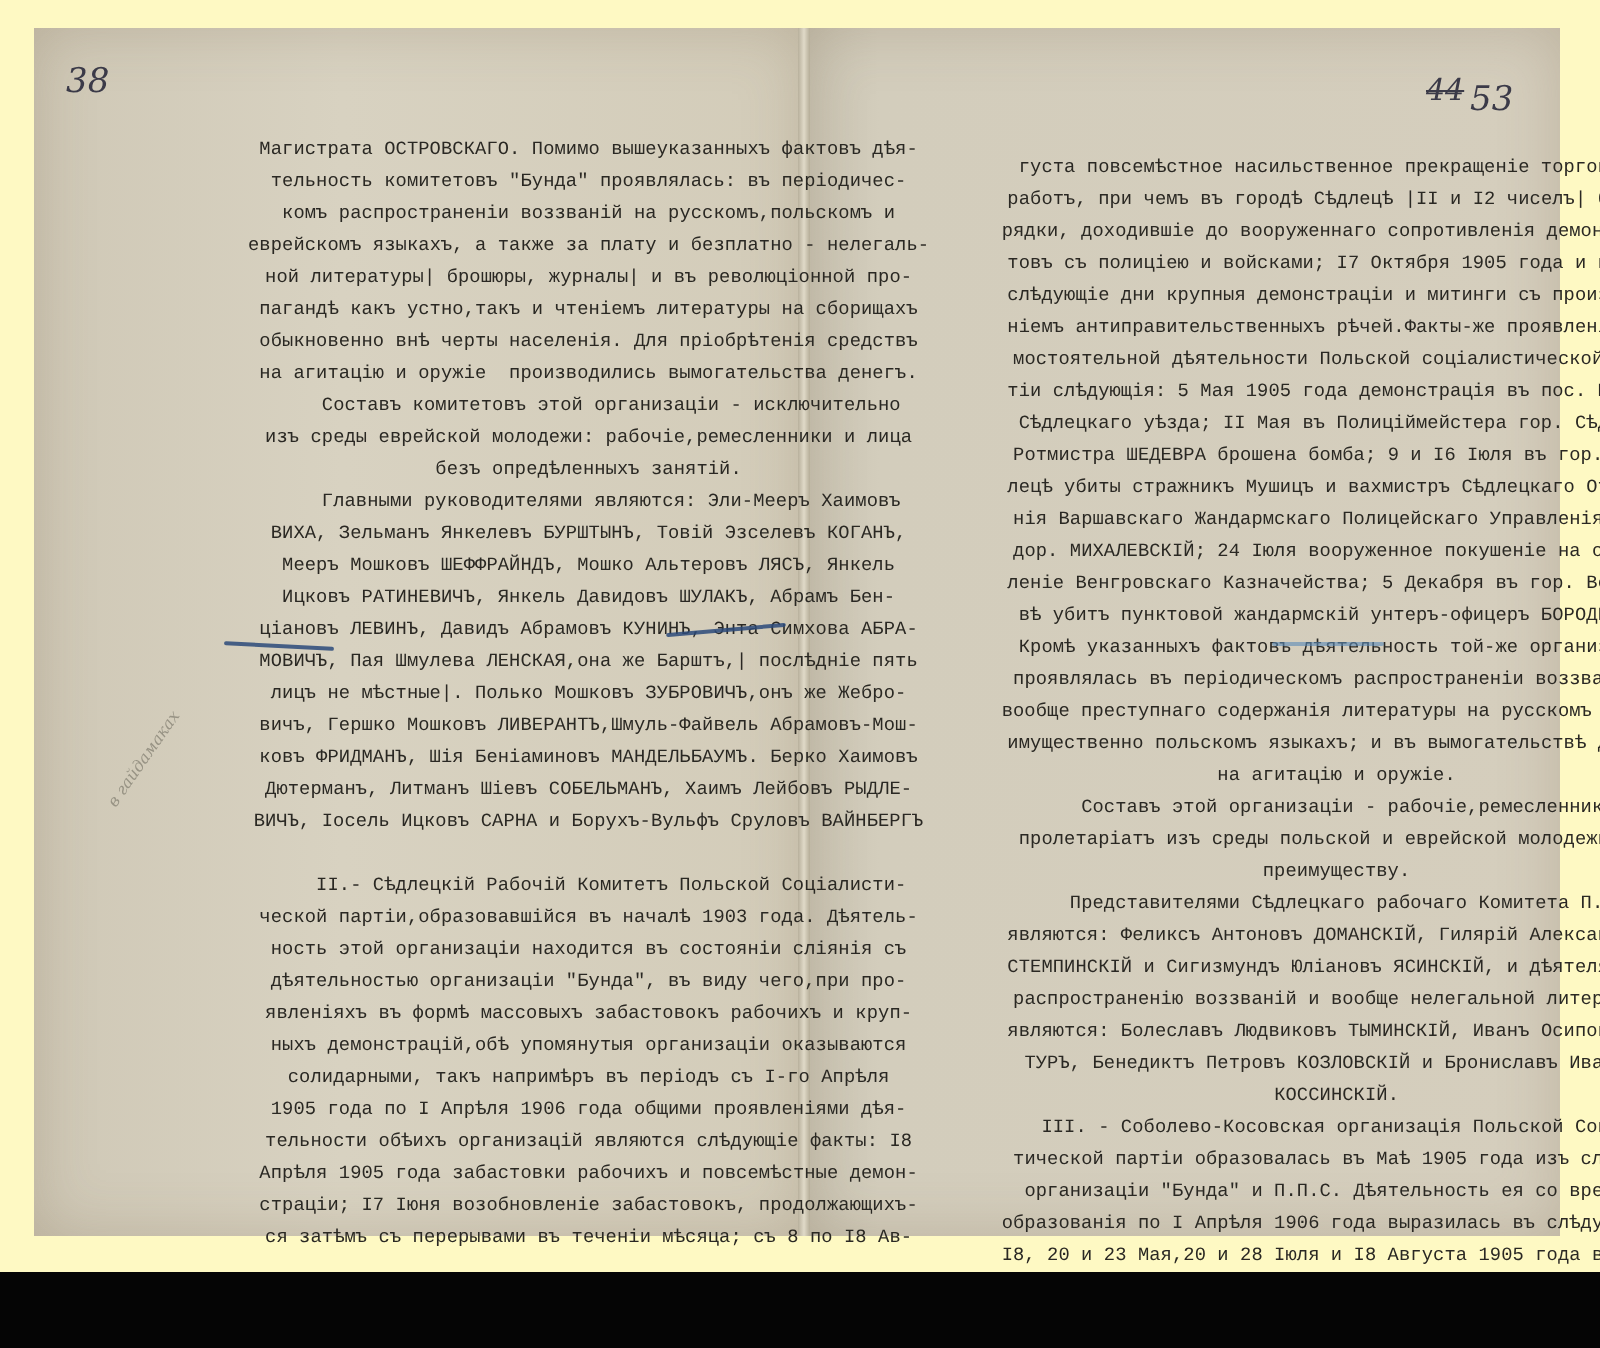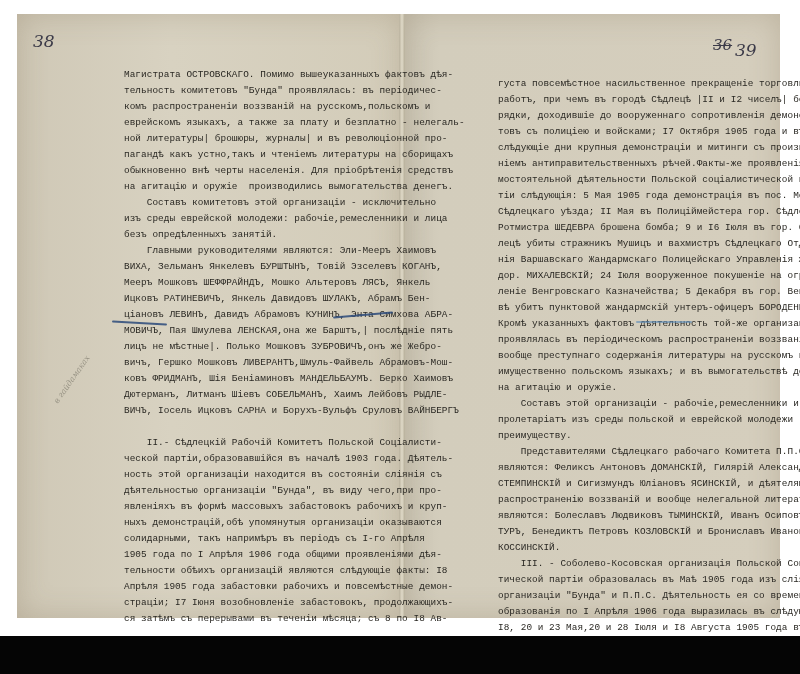--- a/index.html
+++ b/index.html
@@ -1,21 +1,21 @@
 <!DOCTYPE html>
 <html><head>
 <meta charset="utf-8">
 <style>
   html, body { margin: 0; padding: 0; }
   body {
     width: 800px; height: 674px; background: #0a0a0a; position: relative; overflow: hidden;
     font-family: "Liberation Mono", "DejaVu Sans Mono", monospace;
   }
   .scan {
-    position: absolute; left: 0; top: 0; width: 800px; height: 636px; background: #ffffff;
+    position: absolute; left: 0; top: 0; width: 800px; height: 636px; background: #fef9c3; text-align: center;
   }
   .page {
     position: absolute; top: 14px; height: 604px;
     background: #d6cfbd;
     box-shadow: inset 0 0 30px rgba(120,100,70,0.25);
   }
   .page.left { left: 17px; width: 385px; background: linear-gradient(90deg,#cfc8b6 0%,#d8d2c1 40%,#d3ccb9 100%); }
   .page.right { left: 402px; width: 378px; background: linear-gradient(90deg,#c9c3b2 0%,#d3cdbc 10%,#d5cebd 100%); }
   .gutter {
     position: absolute; left: 399px; top: 14px; width: 6px; height: 604px;
@@ -48,22 +48,22 @@
 </style>
 </head>
 <body>
 
 <div class="scan">
   <div class="page left"></div>
   <div class="page right"></div>
   <div class="gutter"></div>
 
   <span class="folio left">38</span>
-  <span class="folio-struck">36</span>
-  <span class="folio right">39</span>
+  <span class="folio-struck">44</span>
+  <span class="folio right">53</span>
 
   <span class="margin-note">в гайдамаках</span>
 
   <div class="text-block left" id="left-text"><span class="line">Магистрата ОСТРОВСКАГО. Помимо вышеуказанныхъ фактовъ дѣя-</span><span class="line">тельность комитетовъ "Бунда" проявлялась: въ періодичес-</span><span class="line">комъ распространеніи воззваній на русскомъ,польскомъ и</span><span class="line">еврейскомъ языкахъ, а также за плату и безплатно - нелегаль-</span><span class="line">ной литературы| брошюры, журналы| и въ революціонной про-</span><span class="line">пагандѣ какъ устно,такъ и чтеніемъ литературы на сборищахъ</span><span class="line">обыкновенно внѣ черты населенія. Для пріобрѣтенія средствъ</span><span class="line">на агитацію и оружіе  производились вымогательства денегъ.</span><span class="line">    Составъ комитетовъ этой организаціи - исключительно</span><span class="line">изъ среды еврейской молодежи: рабочіе,ремесленники и лица</span><span class="line">безъ опредѣленныхъ занятій.</span><span class="line">    Главными руководителями являются: Эли-Мееръ Хаимовъ</span><span class="line">ВИХА, Зельманъ Янкелевъ БУРШТЫНЪ, Товій Эзселевъ КОГАНЪ,</span><span class="line">Мееръ Мошковъ ШЕФФРАЙНДЪ, Мошко Альтеровъ ЛЯСЪ, Янкель</span><span class="line">Ицковъ РАТИНЕВИЧЪ, Янкель Давидовъ ШУЛАКЪ, Абрамъ Бен-</span><span class="line">ціановъ ЛЕВИНЪ, Давидъ Абрамовъ КУНИНЪ, Энта Симхова АБРА-</span><span class="line">МОВИЧЪ, Пая Шмулева ЛЕНСКАЯ,она же Барштъ,| послѣдніе пять</span><span class="line">лицъ не мѣстные|. Полько Мошковъ ЗУБРОВИЧЪ,онъ же Жебро-</span><span class="line">вичъ, Гершко Мошковъ ЛИВЕРАНТЪ,Шмуль-Файвель Абрамовъ-Мош-</span><span class="line">ковъ ФРИДМАНЪ, Шія Беніаминовъ МАНДЕЛЬБАУМЪ. Берко Хаимовъ</span><span class="line">Дютерманъ, Литманъ Шіевъ СОБЕЛЬМАНЪ, Хаимъ Лейбовъ РЫДЛЕ-</span><span class="line">ВИЧЪ, Іосель Ицковъ САРНА и Борухъ-Вульфъ Сруловъ ВАЙНБЕРГЪ</span><span class="line"></span><span class="line">    II.- Сѣдлецкій Рабочій Комитетъ Польской Соціалисти-</span><span class="line">ческой партіи,образовавшійся въ началѣ 1903 года. Дѣятель-</span><span class="line">ность этой организаціи находится въ состояніи сліянія съ</span><span class="line">дѣятельностью организаціи "Бунда", въ виду чего,при про-</span><span class="line">явленіяхъ въ формѣ массовыхъ забастовокъ рабочихъ и круп-</span><span class="line">ныхъ демонстрацій,обѣ упомянутыя организаціи оказываются</span><span class="line">солидарными, такъ напримѣръ въ періодъ съ I-го Апрѣля</span><span class="line">1905 года по I Апрѣля 1906 года общими проявленіями дѣя-</span><span class="line">тельности обѣихъ организацій являются слѣдующіе факты: I8</span><span class="line">Апрѣля 1905 года забастовки рабочихъ и повсемѣстные демон-</span><span class="line">страціи; I7 Іюня возобновленіе забастовокъ, продолжающихъ-</span><span class="line">ся затѣмъ съ перерывами въ теченіи мѣсяца; съ 8 по I8 Ав-</span></div>
   <div class="text-block right" id="right-text"><span class="line">густа повсемѣстное насильственное прекращеніе торговли и</span><span class="line">работъ, при чемъ въ городѣ Сѣдлецѣ |II и I2 чиселъ| безпо-</span><span class="line">рядки, доходившіе до вооруженнаго сопротивленія демонстран-</span><span class="line">товъ съ полиціею и войсками; I7 Октября 1905 года и въ по-</span><span class="line">слѣдующіе дни крупныя демонстраціи и митинги съ произнесе-</span><span class="line">ніемъ антиправительственныхъ рѣчей.Факты-же проявленія са-</span><span class="line">мостоятельной дѣятельности Польской соціалистической пар-</span><span class="line">тіи слѣдующія: 5 Мая 1905 года демонстрація въ пос. Морды,</span><span class="line">Сѣдлецкаго уѣзда; II Мая въ Полиціймейстера гор. Сѣдлеца</span><span class="line">Ротмистра ШЕДЕВРА брошена бомба; 9 и I6 Іюля въ гор. Сѣд-</span><span class="line">лецѣ убиты стражникъ Мушицъ и вахмистръ Сѣдлецкаго Отдѣле-</span><span class="line">нія Варшавскаго Жандармскаго Полицейскаго Управленія жел.</span><span class="line">дор. МИХАЛЕВСКІЙ; 24 Іюля вооруженное покушеніе на ограб-</span><span class="line">леніе Венгровскаго Казначейства; 5 Декабря въ гор. Венгро-</span><span class="line">вѣ убитъ пунктовой жандармскій унтеръ-офицеръ БОРОДЕНКО.</span><span class="line">Кромѣ указанныхъ фактовъ дѣятельность той-же организаціи</span><span class="line">проявлялась въ періодическомъ распространеніи воззваній и</span><span class="line">вообще преступнаго содержанія литературы на русскомъ и пре-</span><span class="line">имущественно польскомъ языкахъ; и въ вымогательствѣ денегъ</span><span class="line">на агитацію и оружіе.</span><span class="line">    Составъ этой организаціи - рабочіе,ремесленники и</span><span class="line">пролетаріатъ изъ среды польской и еврейской молодежи  по</span><span class="line">преимуществу.</span><span class="line">    Представителями Сѣдлецкаго рабочаго Комитета П.П.С.</span><span class="line">являются: Феликсъ Антоновъ ДОМАНСКІЙ, Гилярій Александровъ</span><span class="line">СТЕМПИНСКІЙ и Сигизмундъ Юліановъ ЯСИНСКІЙ, и дѣятелями по</span><span class="line">распространенію воззваній и вообще нелегальной литературы</span><span class="line">являются: Болеславъ Людвиковъ ТЫМИНСКІЙ, Иванъ Осиповъ ЛЯ-</span><span class="line">ТУРЪ, Бенедиктъ Петровъ КОЗЛОВСКІЙ и Брониславъ Ивановъ</span><span class="line">КОССИНСКІЙ.</span><span class="line">    III. - Соболево-Косовская организація Польской Соціалис-</span><span class="line">тической партіи образовалась въ Маѣ 1905 года изъ сліянія</span><span class="line">организаціи "Бунда" и П.П.С. Дѣятельность ея со времени</span><span class="line">образованія по I Апрѣля 1906 года выразилась въ слѣдующемъ:</span><span class="line">I8, 20 и 23 Мая,20 и 28 Іюля и I8 Августа 1905 года въ Гар-</span></div>
 
   <div class="pen" style="left:333px;top:314px;width:60px;transform:rotate(-5deg);"></div>
   <div class="pen" style="left:112px;top:322px;width:55px;transform:rotate(3deg);"></div>
   <div class="pen" style="left:636px;top:321px;width:56px;height:1.5px;background:#5a8ab8;opacity:.6;"></div>
 </div>

